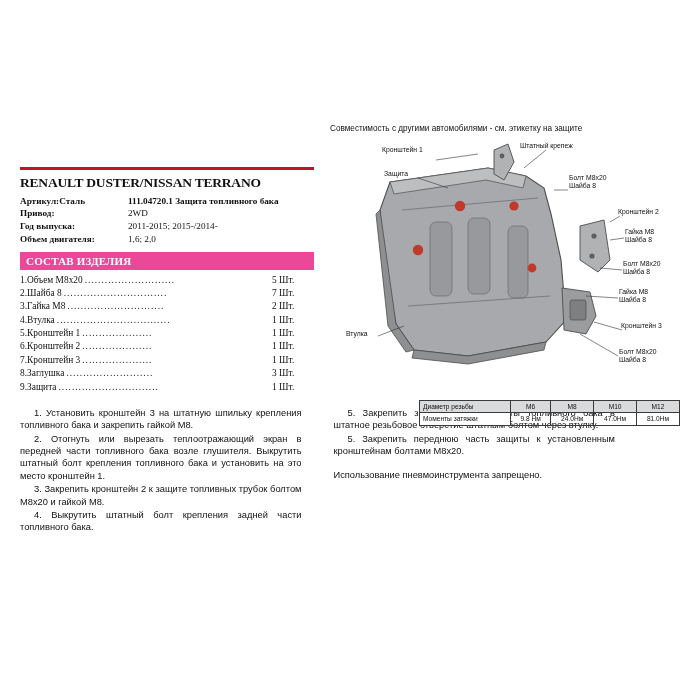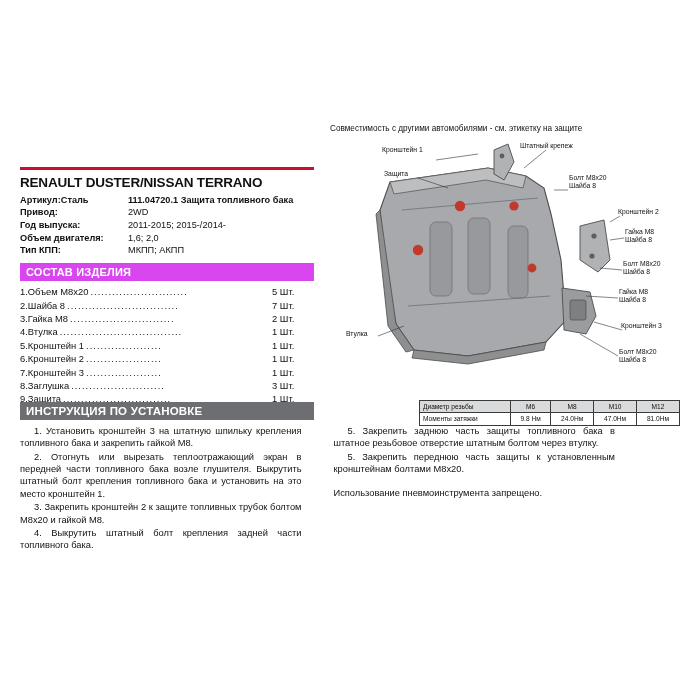--- a/index.html
+++ b/index.html
@@ -20,20 +20,21 @@
     left: 0; top: 0;
     width: 700px; height: 700px;
   }
 
   
   .left-panel {
     position: absolute;
     left: 20px;
     top: 167px;
     width: 294px;
+    font-family: Liberation Serif, serif;
   }
   .title-block {
     border-top: 3px solid #c8102e;
     padding-top: 5px;
   }
   .model-title {
     font-size: 13.5px;
     font-weight: bold;
     letter-spacing: -0.2px;
     color: #111;
@@ -54,21 +55,21 @@
     width: 108px;
     white-space: nowrap;
   }
   .spec-table td.value {
     font-weight: normal;
   }
   .spec-row-article td.label,
   .spec-row-article td.value { font-weight: bold; margin-top: 44px; }
 
   .section-header {
-    background: #d946ef;
+    background: #ec4899;
     color: #ffffff;
     font-size: 11px;
     font-weight: bold;
     padding: 3px 6px;
     margin-top: 6px;
     letter-spacing: 0.2px;
   }
   .parts-list {
     margin-top: 4px;
     font-size: 9.4px;
@@ -205,24 +206,20 @@
           <td class="value">2WD</td>
         </tr>
         <tr>
           <td class="label">Год выпуска:</td>
           <td class="value">2011-2015; 2015-/2014-</td>
         </tr>
         <tr>
           <td class="label">Объем двигателя:</td>
           <td class="value">1,6; 2,0</td>
         </tr>
-        <tr>
-          <td class="label">Тип КПП:</td>
-          <td class="value">МКПП; АКПП</td>
-        </tr>
       </tbody>
         </table>
     </div>
 
     <div class="section-header">СОСТАВ ИЗДЕЛИЯ</div>
 
     <div class="parts-list">
       <div class="part-row">
         <span class="part-name">1.</span>
         <span class="part-name">Объем M8x20</span>
@@ -274,21 +271,20 @@
       <div class="part-row">
         <span class="part-name">9.</span>
         <span class="part-name">Защита</span>
         <span class="part-dots">..............................</span>
         <span class="part-qty">1 Шт.</span>
       </div>
     </div>
   </div>
 
   <div class="instructions">
-    <div class="instr-header">ИНСТРУКЦИЯ ПО УСТАНОВКЕ</div>
     <div class="instr-cols">
       <div class="instr-col">
         <div class="instr-item">1. Установить кронштейн 3 на штатную шпильку крепления топливного бака и закрепить гайкой M8.</div>
         <div class="instr-item">2. Отогнуть или вырезать теплоотражающий экран в передней части топливного бака возле глушителя. Выкрутить штатный болт крепления топливного бака и установить на это место кронштейн 1.</div>
         <div class="instr-item">3. Закрепить кронштейн 2 к защите топливных трубок болтом M8x20 и гайкой M8.</div>
         <div class="instr-item">4. Выкрутить штатный болт крепления задней части топливного бака.</div>
       </div>
       <div class="instr-col">
         <div class="instr-item">5. Закрепить заднюю часть защиты топливного бака в штатное резьбовое отверстие штатным болтом через втулку.</div>
         <div class="instr-item">5. Закрепить переднюю часть защиты к установленным кронштейнам болтами M8x20.</div>

